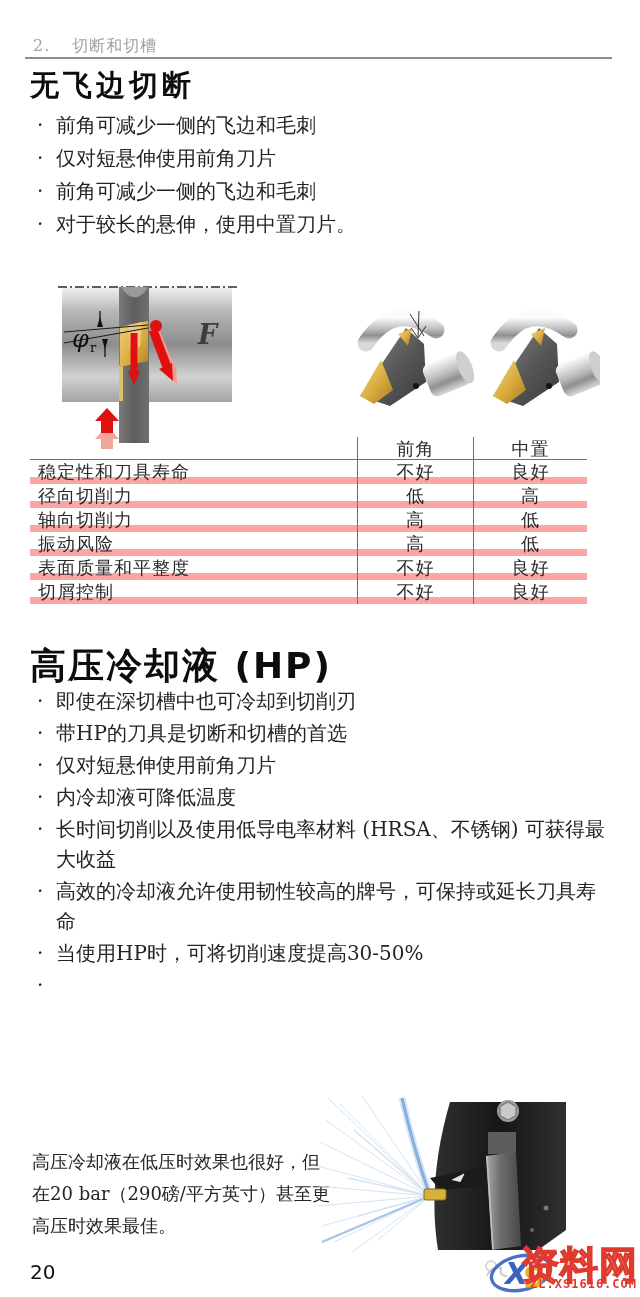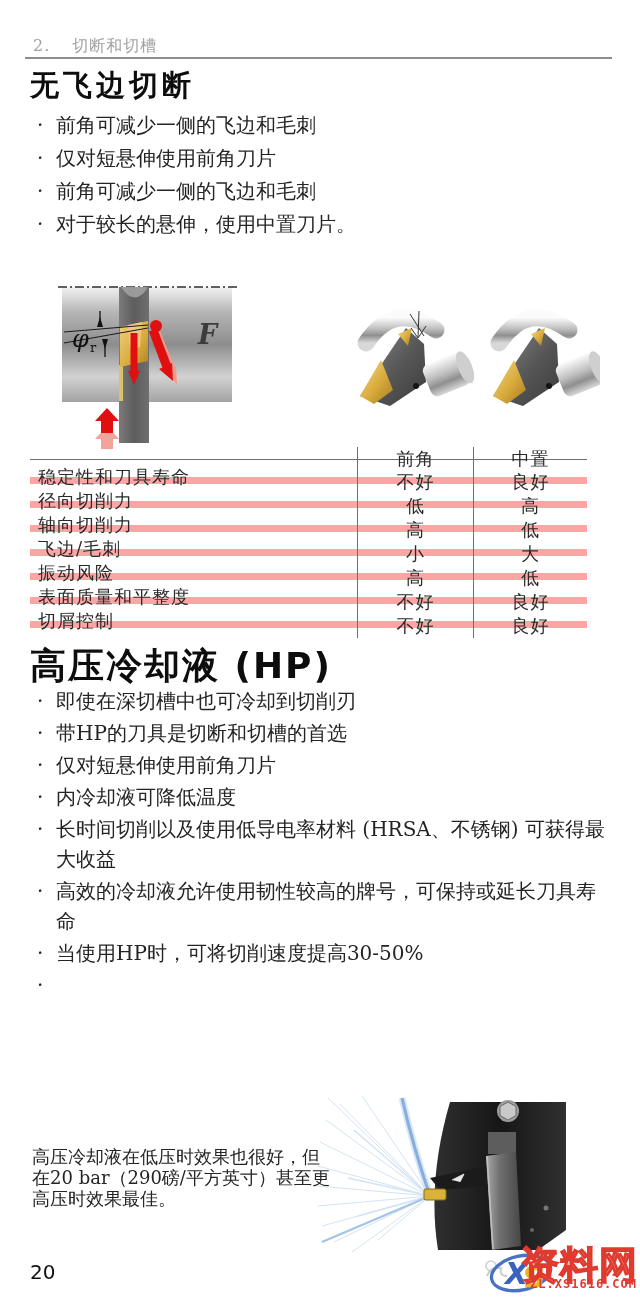--- a/index.html
+++ b/index.html
@@ -34,25 +34,25 @@
   #figB { left:348px; top:298px; }
   #figC { left:318px; top:1090px; }
   
   #cmp-table { position:absolute; left:30px; top:437px; width:557px;
     font-size:18px; color:#2a2a2a; }
   .trow { display:grid; grid-template-columns:327px 116px 114px; height:24px;
     border-bottom:7px solid #fca5a5; }
   .trow.head { height:23px; border-bottom:1px solid #6e6e6e; }
   .trow .c { display:flex; align-items:center; }
   .trow .lab { padding-left:8px; letter-spacing:1px; }
-  .trow .val { justify-content:center; border-left:1px solid #6e6e6e; letter-spacing:1px;margin-top:10px; }
+  .trow .val { justify-content:center; border-left:1px solid #6e6e6e; letter-spacing:1px; }
   .trow.head .lab { border-left:none; }
   
   #note { position:absolute; left:32px; top:1146px; width:300px;
-    font-size:18px; line-height:21px; color:#242424; }
+    font-size:18px; line-height:32px; color:#242424; }
   
   #pagenum { position:absolute; left:30px; top:1260px; font-size:20px; color:#111;
     font-family:"DejaVu Sans","Liberation Sans",sans-serif; }
   
   #wm { position:absolute; right:0px; top:1240px; width:165px; height:57px; }
   #wm-logo { position:absolute; left:6px; top:6px; }
   #wm-site { position:absolute; right:2px; top:0px; font-size:38px; font-weight:700;
     font-family:"DejaVu Sans",sans-serif; color:#f6beb6;
     -webkit-text-stroke:1.5px #e0392e; letter-spacing:1px; }
   #wm-url { position:absolute; right:3px; top:37px; font-size:12px; font-weight:700;
@@ -195,25 +195,20 @@
     </div>
     <div class="trow">
       <div class="c lab">径向切削力</div>
       <div class="c val">低</div>
       <div class="c val">高</div>
     </div>
     <div class="trow">
       <div class="c lab">轴向切削力</div>
       <div class="c val">高</div>
       <div class="c val">低</div>
-    </div>
-    <div class="trow">
-      <div class="c lab">飞边/毛刺</div>
-      <div class="c val">小</div>
-      <div class="c val">大</div>
     </div>
     <div class="trow">
       <div class="c lab">振动风险</div>
       <div class="c val">高</div>
       <div class="c val">低</div>
     </div>
     <div class="trow">
       <div class="c lab">表面质量和平整度</div>
       <div class="c val">不好</div>
       <div class="c val">良好</div>

